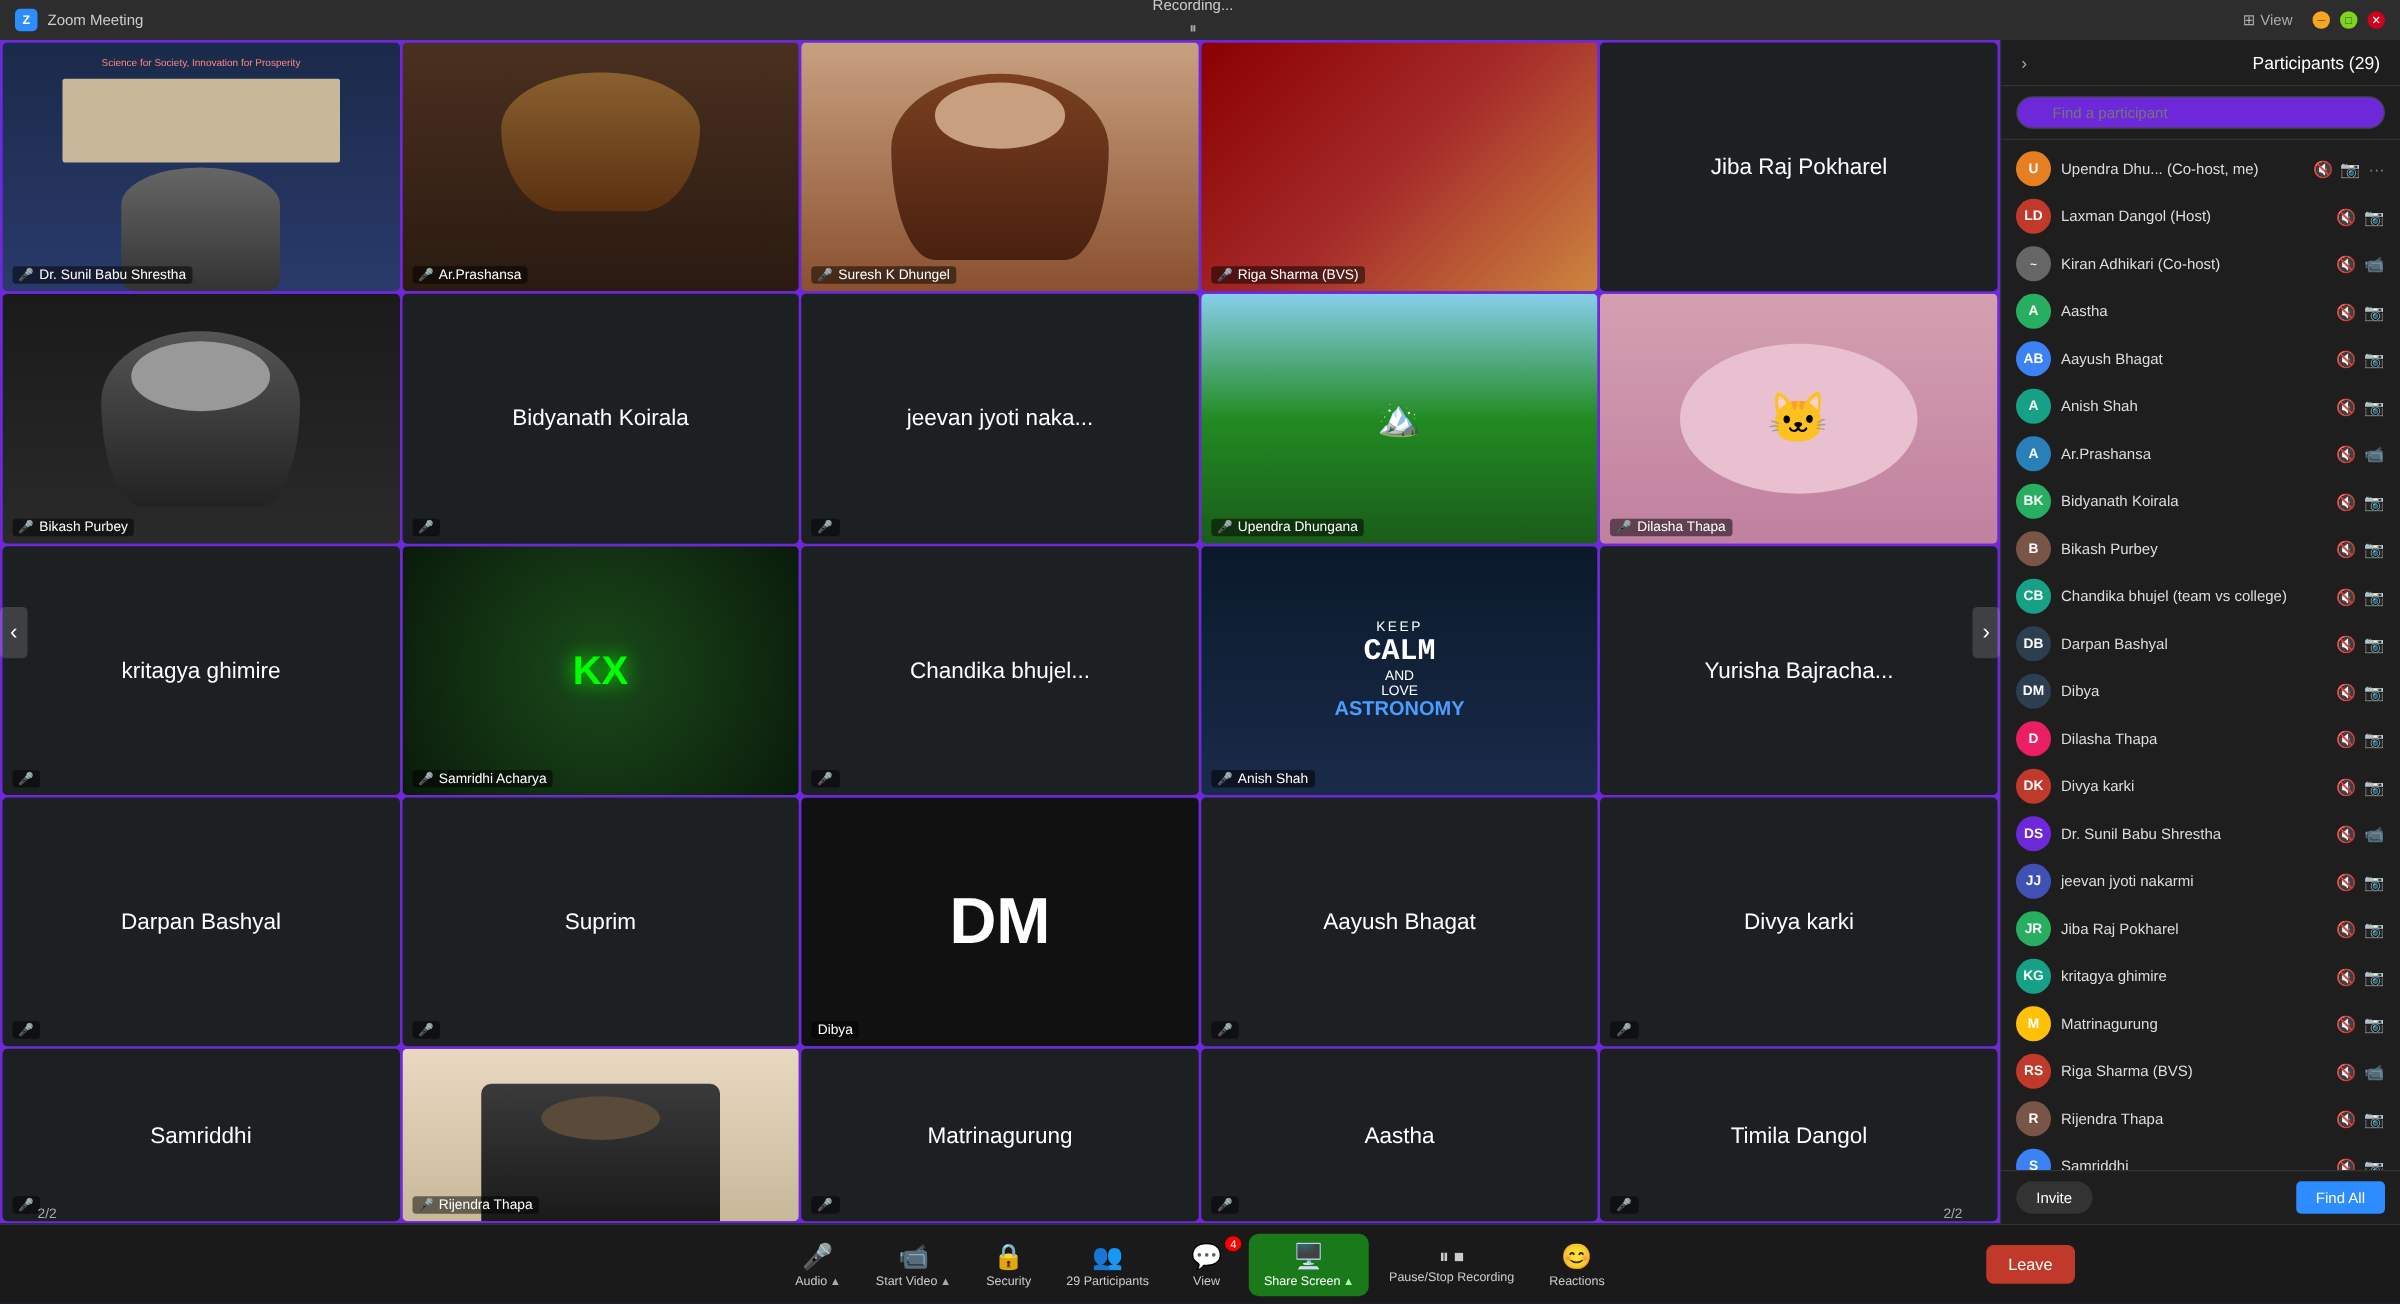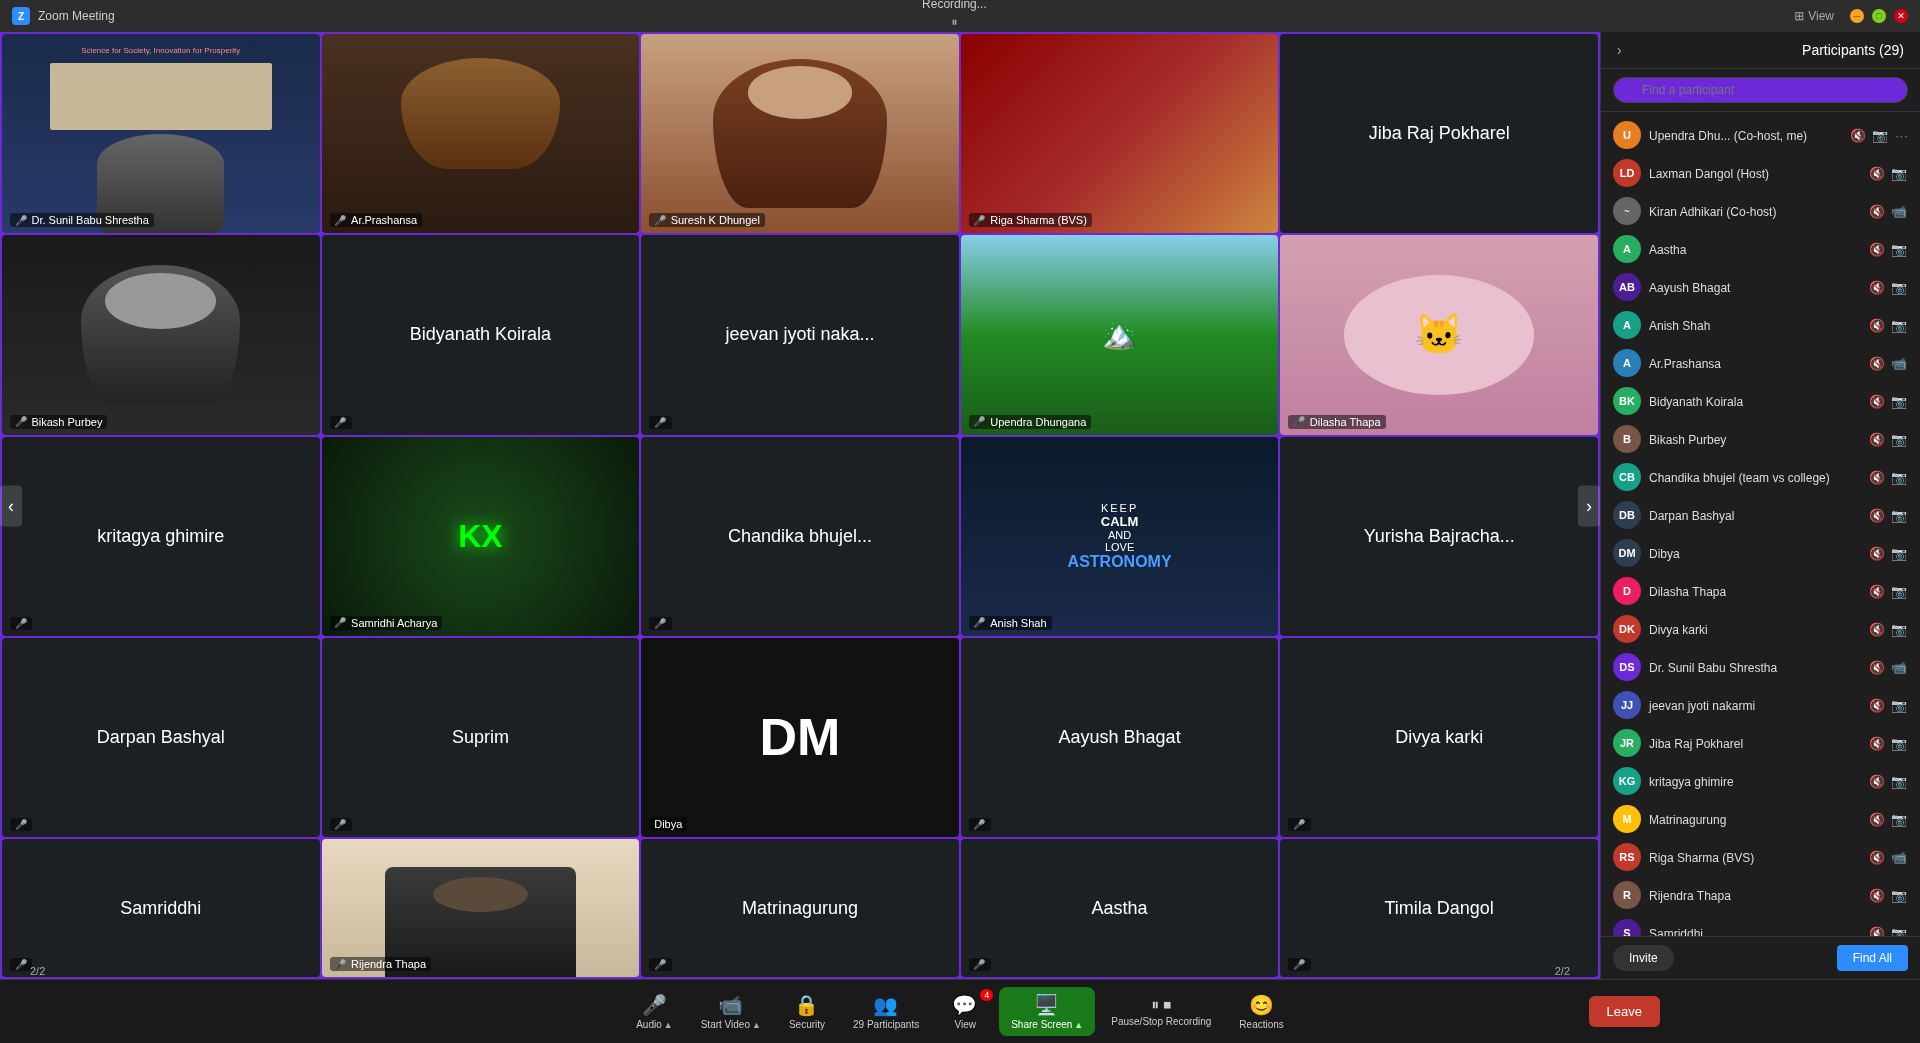--- a/index.html
+++ b/index.html
@@ -288,21 +288,21 @@
       right: 2px;
     }
 
     .toolbar-item-wrapper { position: relative; }
 
     
     .color-orange { background: #e67e22; }
     .color-red { background: #c0392b; }
     .color-blue { background: #2980b9; }
     .color-green { background: #27ae60; }
-    .color-purple { background: #4c1d95; }
+    .color-purple { background: #3b82f6; }
     .color-teal { background: #16a085; }
     .color-dark-blue { background: #2c3e50; }
     .color-pink { background: #e91e63; }
     .color-brown { background: #795548; }
     .color-indigo { background: #3f51b5; }
     .color-amber { background: #ffc107; }
     .color-gray { background: #607d8b; }
 
     .cell-text-name {
       font-size: 18px;
@@ -472,21 +472,21 @@
       <div class="video-cell bg-dark">
         <span class="cell-text-name">Chandika  bhujel...</span>
         <div class="participant-name">
           <span class="mute-icon-small">🎤</span>
         </div>
       </div>
 
       <div class="video-cell">
         <div style="width:100%;height:100%;background:linear-gradient(180deg,#0a1a2a,#1a2a4a);display:flex;flex-direction:column;align-items:center;justify-content:center;text-align:center;padding:10px;">
           <div style="color:#fff;font-size:11px;letter-spacing:2px;font-weight:300;">KEEP</div>
-          <div style="color:#fff;font-size:13px;font-weight:900;">CALM</div>
+          <div style="color:#fff;font-size:24px;font-weight:900;font-family:Liberation Mono, monospace;">CALM</div>
           <div style="color:#fff;font-size:11px;">AND</div>
           <div style="color:#fff;font-size:11px;">LOVE</div>
           <div style="color:#4a9eff;font-size:16px;font-weight:900;">ASTRONOMY</div>
         </div>
         <div class="participant-name">
           <span class="mute-icon-small">🎤</span>
           <span>Anish Shah</span>
         </div>
       </div>
 

